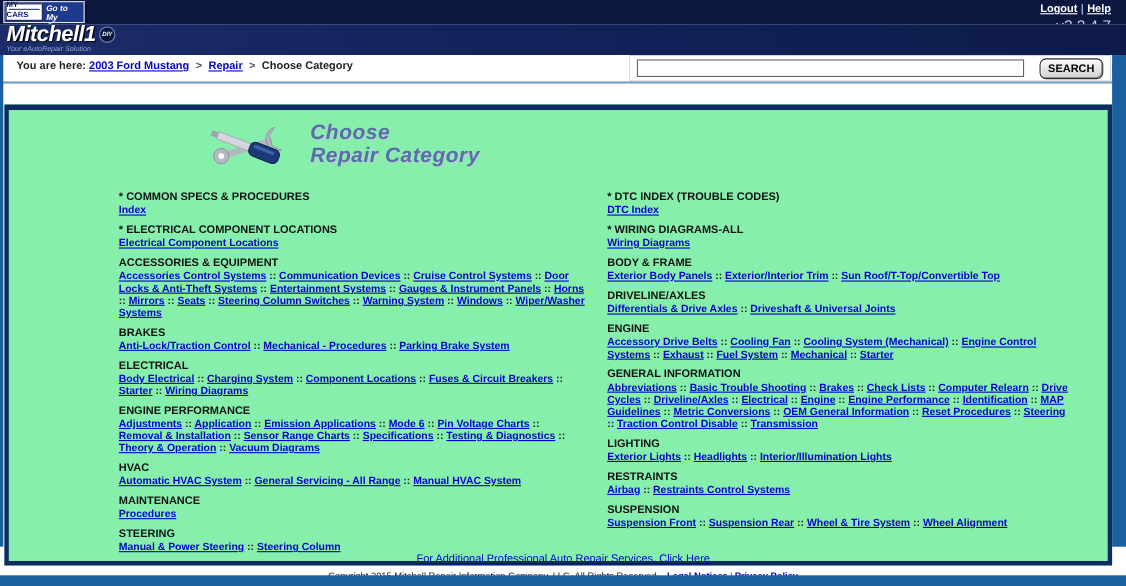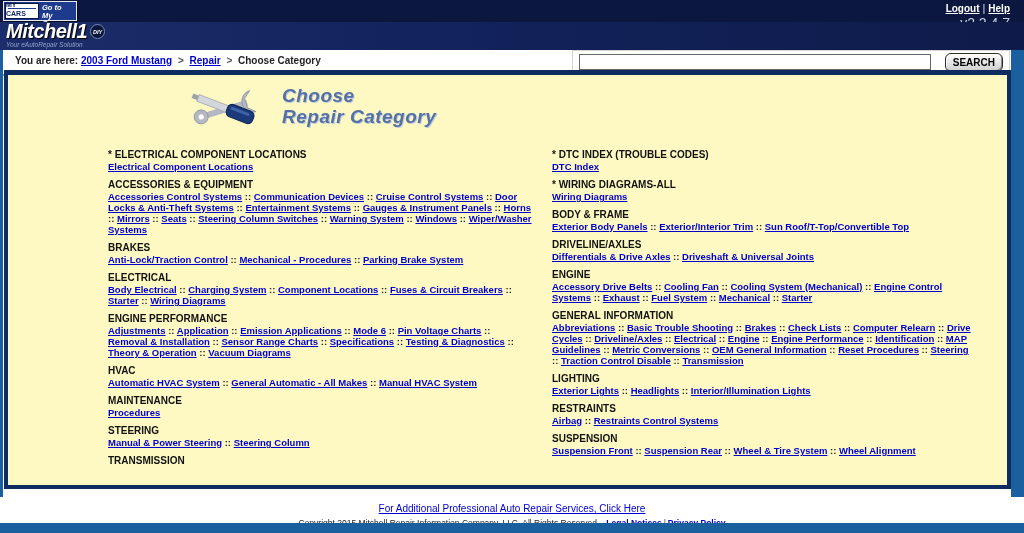--- a/index.html
+++ b/index.html
@@ -63,21 +63,21 @@
     font-family:"Liberation Sans",sans-serif; }
 
   .divider { position:absolute; left:0; top:74px; width:1011px; height:2px; background:#7d9cbe; }
 
   
   .strip-left { position:absolute; left:0; top:50px; width:3px; height:447px; background:#1a5f9e; }
   .strip-right { position:absolute; right:0; top:50px; width:13px; height:447px; background:#1a5f9e; }
   .bottombar { position:absolute; left:0; bottom:0; width:1024px; height:10px; background:#1a5f9e; }
 
   
-  .content-box { position:absolute; left:4px; top:70px; width:1007px; height:419px; background:#fef9c3;
+  .content-box { position:absolute; left:4px; top:95px; width:1007px; height:419px; background:#86efac;
     border:4px solid #0e2c60; border-top-width:5px; overflow:hidden; }
 
   .title-block { display:flex; align-items:flex-start; margin:10px 0 0 180px; }
   .title-text { margin-left:16px; font-style:italic; font-weight:bold; font-size:19px; line-height:21px;
     color:#5571a4; text-shadow:1px 1px 0 #bfcade; letter-spacing:0.5px; }
 
   .cat-grid { display:flex; margin:16px 0 0 100px; }
   .cat-col { width:424px; }
   .cat-col + .cat-col { margin-left:20px; }
   .cat-section { margin-bottom:7px; }
@@ -174,20 +174,24 @@
       </svg>
       <div class="title-text">
         <div>Choose</div>
         <div>Repair Category</div>
       </div>
     </div>
 
     <div class="cat-grid">
       <div class="cat-col">
           <div class="cat-section">
+            <div class="cat-heading">* COMMON SPECS &amp; PROCEDURES</div>
+            <div class="cat-links"><a href="#">Index</a></div>
+          </div>
+          <div class="cat-section">
             <div class="cat-heading">* ELECTRICAL COMPONENT LOCATIONS</div>
             <div class="cat-links"><a href="#">Electrical Component Locations</a></div>
           </div>
           <div class="cat-section">
             <div class="cat-heading">ACCESSORIES &amp; EQUIPMENT</div>
             <div class="cat-links"><a href="#">Accessories Control Systems</a><span class="sep"> :: </span><a href="#">Communication Devices</a><span class="sep"> :: </span><a href="#">Cruise Control Systems</a><span class="sep"> :: </span><a href="#">Door Locks &amp; Anti-Theft Systems</a><span class="sep"> :: </span><a href="#">Entertainment Systems</a><span class="sep"> :: </span><a href="#">Gauges &amp; Instrument Panels</a><span class="sep"> :: </span><a href="#">Horns</a><span class="sep"> :: </span><a href="#">Mirrors</a><span class="sep"> :: </span><a href="#">Seats</a><span class="sep"> :: </span><a href="#">Steering Column Switches</a><span class="sep"> :: </span><a href="#">Warning System</a><span class="sep"> :: </span><a href="#">Windows</a><span class="sep"> :: </span><a href="#">Wiper/Washer Systems</a></div>
           </div>
           <div class="cat-section">
             <div class="cat-heading">BRAKES</div>
             <div class="cat-links"><a href="#">Anti-Lock/Traction Control</a><span class="sep"> :: </span><a href="#">Mechanical - Procedures</a><span class="sep"> :: </span><a href="#">Parking Brake System</a></div>
@@ -195,21 +199,21 @@
           <div class="cat-section">
             <div class="cat-heading">ELECTRICAL</div>
             <div class="cat-links"><a href="#">Body Electrical</a><span class="sep"> :: </span><a href="#">Charging System</a><span class="sep"> :: </span><a href="#">Component Locations</a><span class="sep"> :: </span><a href="#">Fuses &amp; Circuit Breakers</a><span class="sep"> :: </span><a href="#">Starter</a><span class="sep"> :: </span><a href="#">Wiring Diagrams</a></div>
           </div>
           <div class="cat-section">
             <div class="cat-heading">ENGINE PERFORMANCE</div>
             <div class="cat-links"><a href="#">Adjustments</a><span class="sep"> :: </span><a href="#">Application</a><span class="sep"> :: </span><a href="#">Emission Applications</a><span class="sep"> :: </span><a href="#">Mode 6</a><span class="sep"> :: </span><a href="#">Pin Voltage Charts</a><span class="sep"> :: </span><a href="#">Removal &amp; Installation</a><span class="sep"> :: </span><a href="#">Sensor Range Charts</a><span class="sep"> :: </span><a href="#">Specifications</a><span class="sep"> :: </span><a href="#">Testing &amp; Diagnostics</a><span class="sep"> :: </span><a href="#">Theory &amp; Operation</a><span class="sep"> :: </span><a href="#">Vacuum Diagrams</a></div>
           </div>
           <div class="cat-section">
             <div class="cat-heading">HVAC</div>
-            <div class="cat-links"><a href="#">Automatic HVAC System</a><span class="sep"> :: </span><a href="#">General Automatic - All Makes</a><span class="sep"> :: </span><a href="#">Manual HVAC System</a></div>
+            <div class="cat-links"><a href="#">Automatic HVAC System</a><span class="sep"> :: </span><a href="#">General Servicing - All Range</a><span class="sep"> :: </span><a href="#">Manual HVAC System</a></div>
           </div>
           <div class="cat-section">
             <div class="cat-heading">MAINTENANCE</div>
             <div class="cat-links"><a href="#">Procedures</a></div>
           </div>
           <div class="cat-section">
             <div class="cat-heading">STEERING</div>
             <div class="cat-links"><a href="#">Manual &amp; Power Steering</a><span class="sep"> :: </span><a href="#">Steering Column</a></div>
           </div>
           <div class="cat-section">

